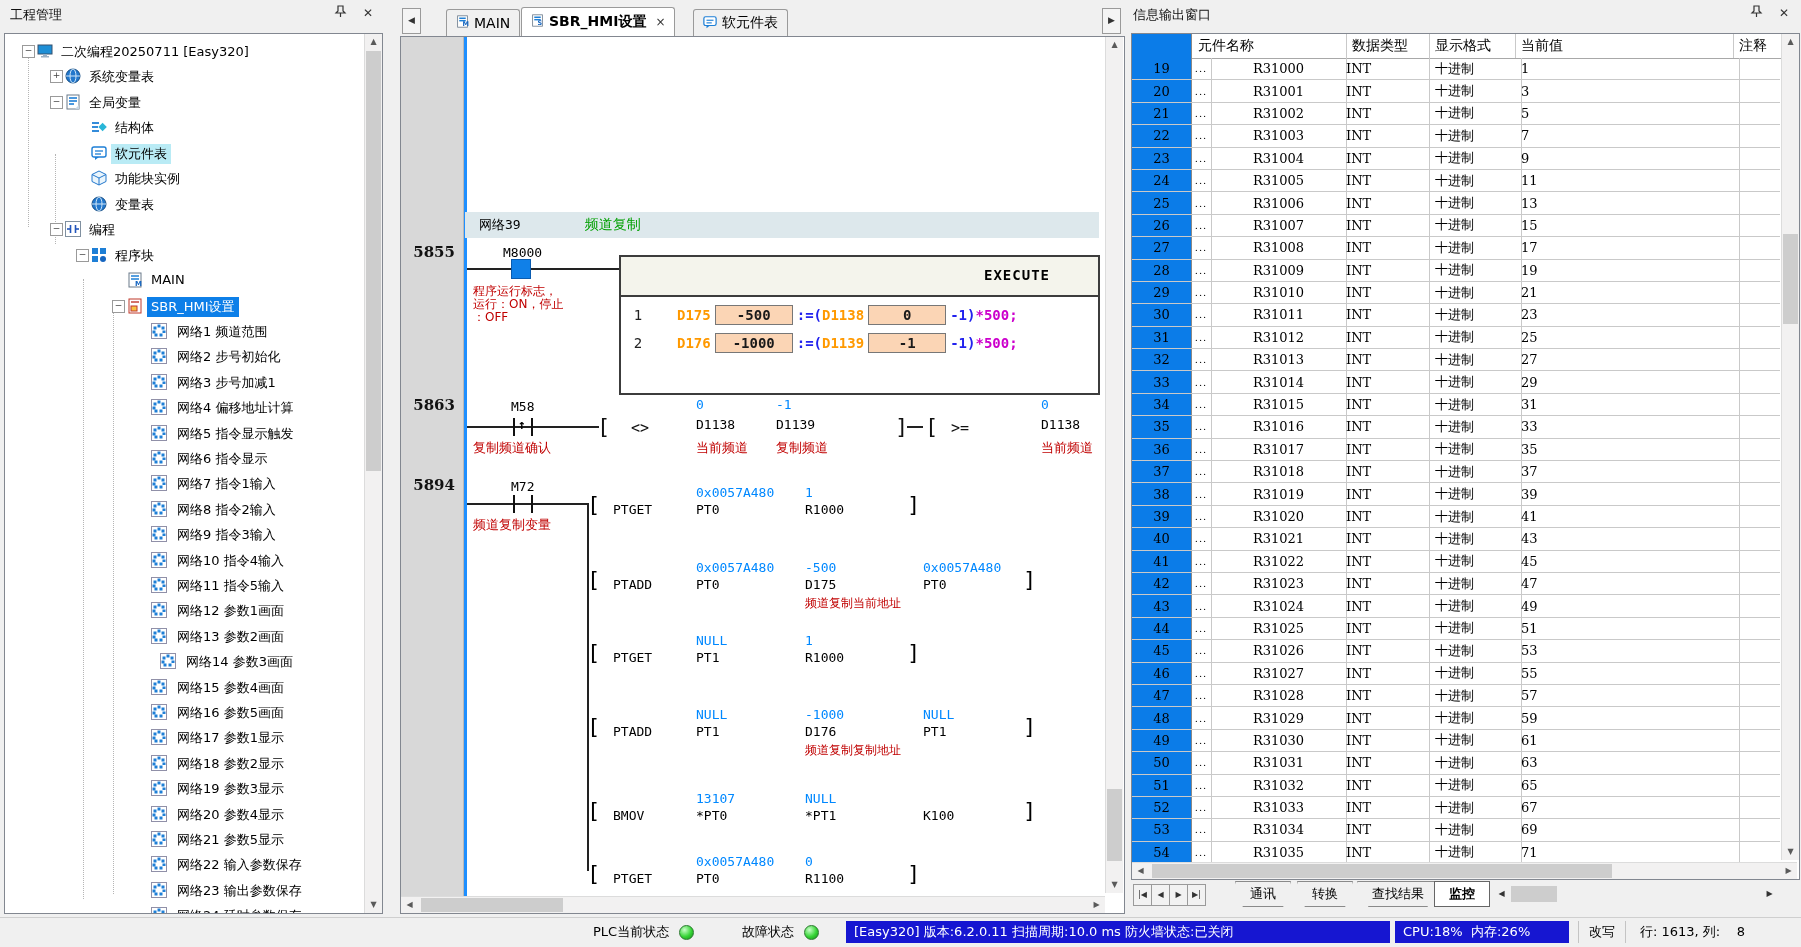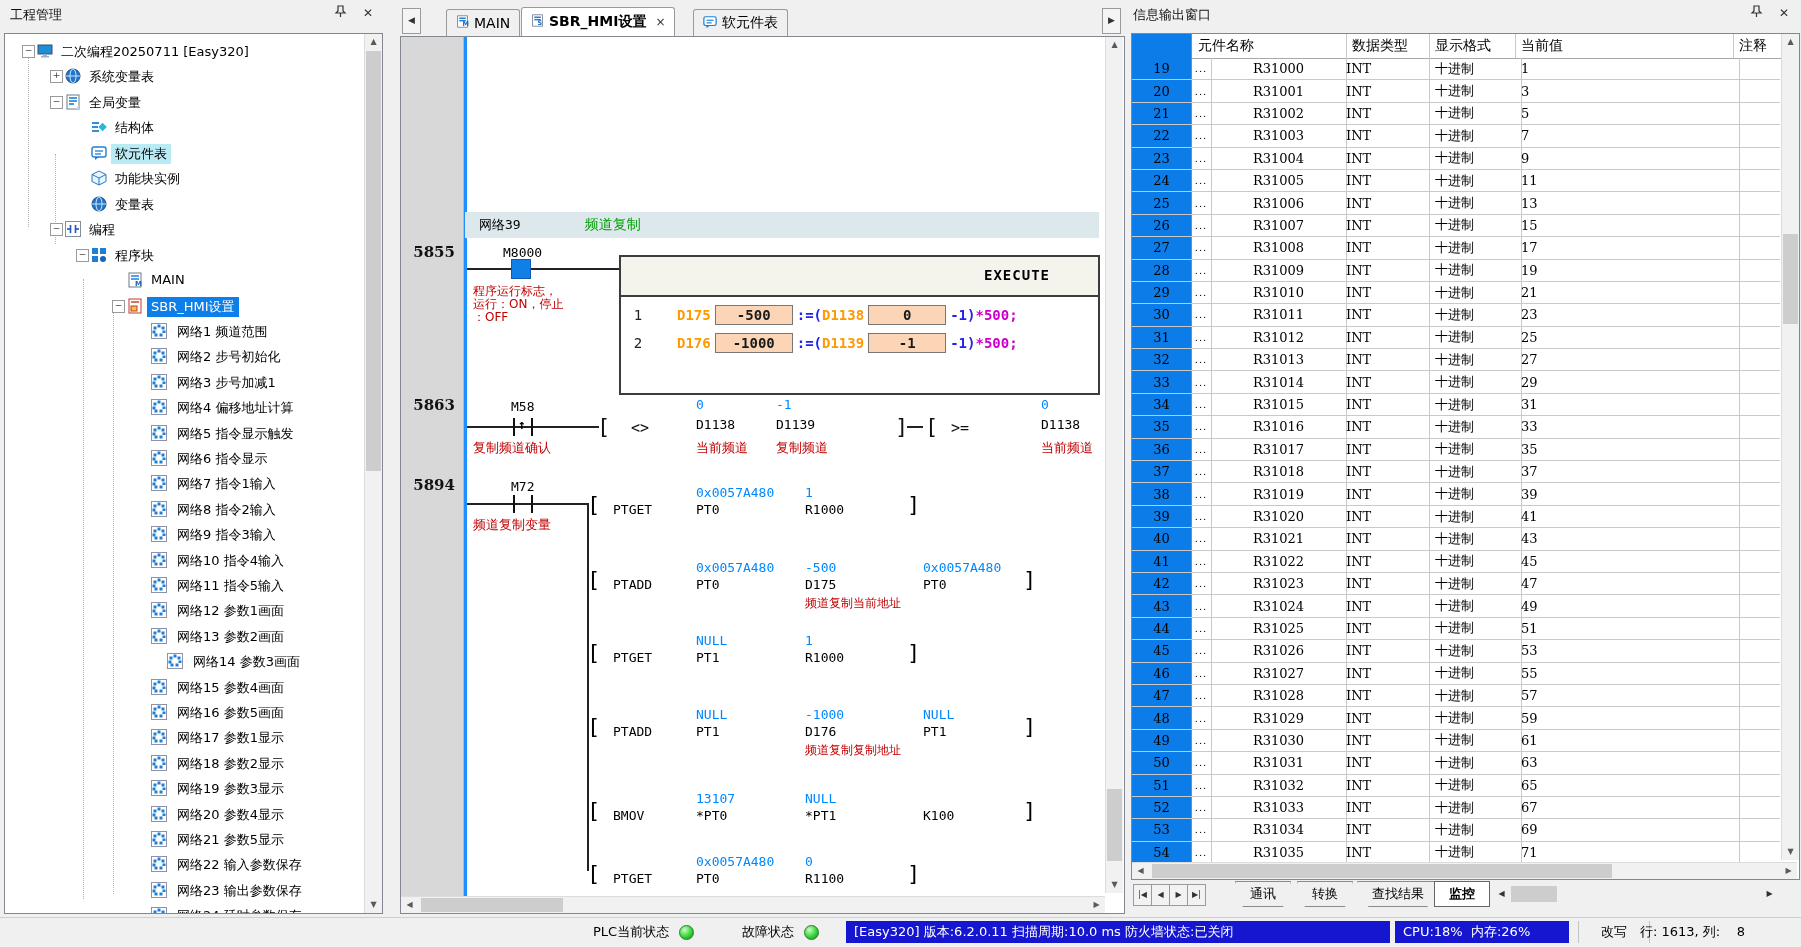--- a/index.html
+++ b/index.html
@@ -469,21 +469,21 @@
                     <rect x="10.5" y="3.5" width="3" height="3"></rect>
                     <rect x="1.5" y="7.5" width="3" height="3"></rect>
                     <rect x="11.5" y="7.5" width="3" height="2.5"></rect>
                     <rect x="3.5" y="10.5" width="3" height="3"></rect>
                     <rect x="8.5" y="10.5" width="3" height="3"></rect>
                   </g>
                 </svg></span>
             <span class="tlabel" style="left:168px;">网络13 参数2画面</span>
           </div>
 
-          <div class="trow" style="left: 16px; width: 100%; top: 616.2px;">
+          <div class="trow" style="left: 9px; width: 100%; top: 616.2px;">
             <span class="ticon" style="left:146px;">
               <svg width="16" height="16" viewBox="0 0 16 16">
                   <rect x="0.5" y="0.5" width="15" height="15" fill="#fff" stroke="#9090a8"></rect>
                   <g fill="#1e7fd6">
                     <rect x="6.5" y="1.5" width="3" height="3"></rect>
                     <rect x="2.5" y="3.5" width="3" height="3"></rect>
                     <rect x="10.5" y="3.5" width="3" height="3"></rect>
                     <rect x="1.5" y="7.5" width="3" height="3"></rect>
                     <rect x="11.5" y="7.5" width="3" height="2.5"></rect>
                     <rect x="3.5" y="10.5" width="3" height="3"></rect>
@@ -1294,21 +1294,21 @@
     <div class="sseg" style="left:742px;">
       <span>故障状态</span>
       <span class="led" style="margin-left:10px;"></span>
     </div>
     <div class="bluebox" style="left:846px;width:528px;">
       <span>[Easy320] 版本:6.2.0.11 扫描周期:10.0 ms 防火墙状态:已关闭</span>
     </div>
     <div class="bluebox" style="left:1395px;width:158px;">
       <span>CPU:18%  内存:26%</span>
     </div>
-    <div class="sseg" style="left:1578px;border-left:1px solid #c4c4c4;border-right:1px solid #c4c4c4;padding:0 22px;">
+    <div class="sseg" style="left:1578px;border-left:1px solid #c4c4c4;border-right:1px solid #c4c4c4;padding:0 10px;">
       <span>改写</span>
     </div>
     <div class="sseg" style="left:1640px;">
       <span>行: 1613, 列:    8</span>
     </div>
   </div>
 
 </div>
 
 </body></html>

